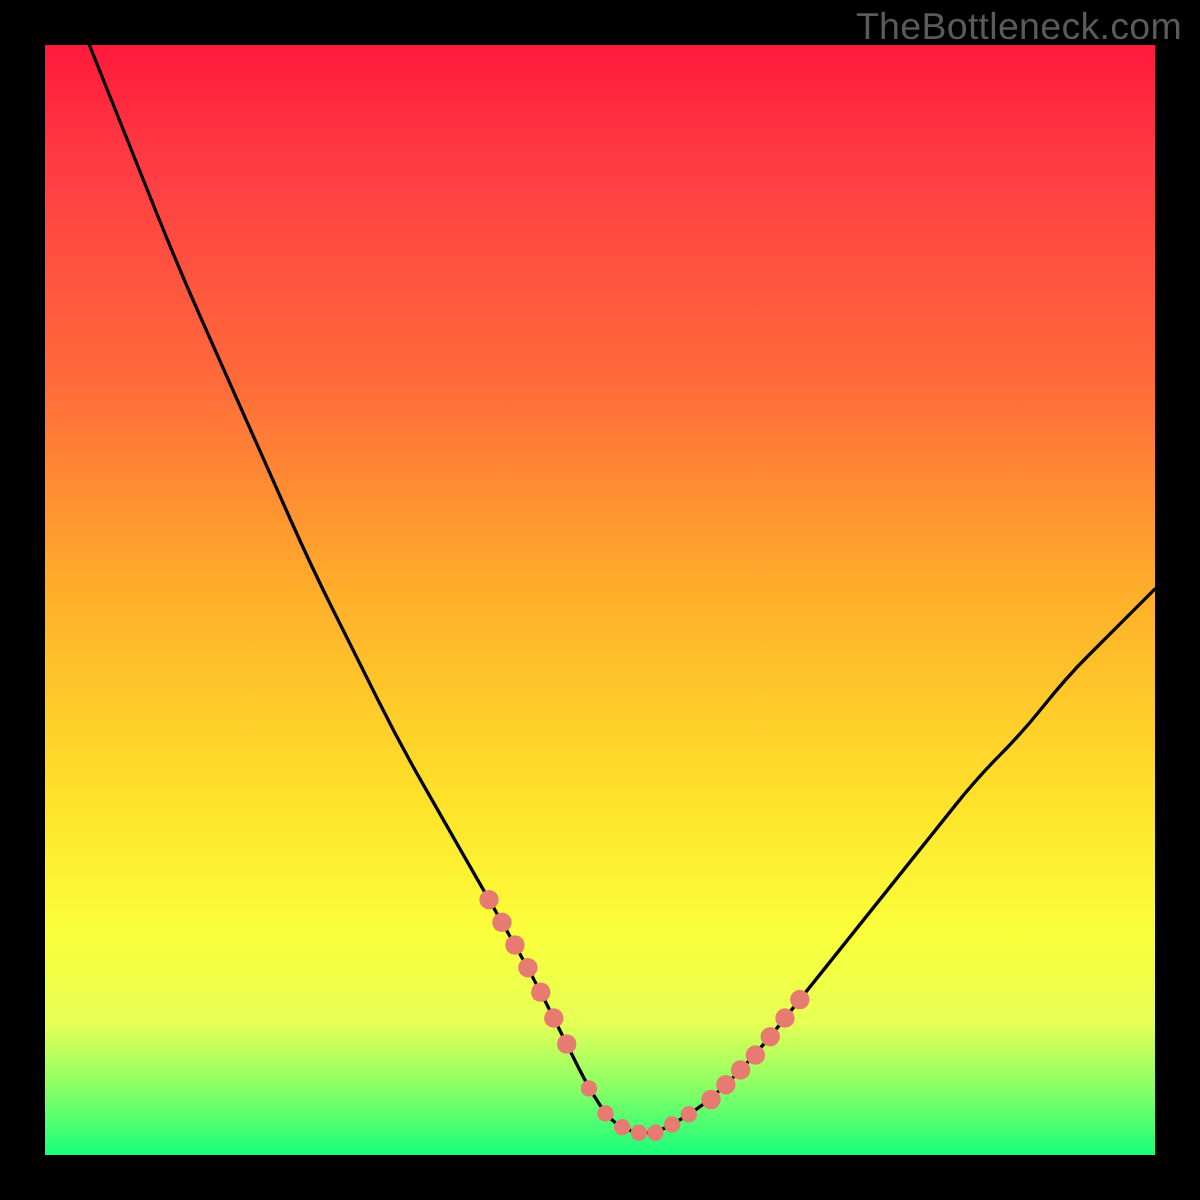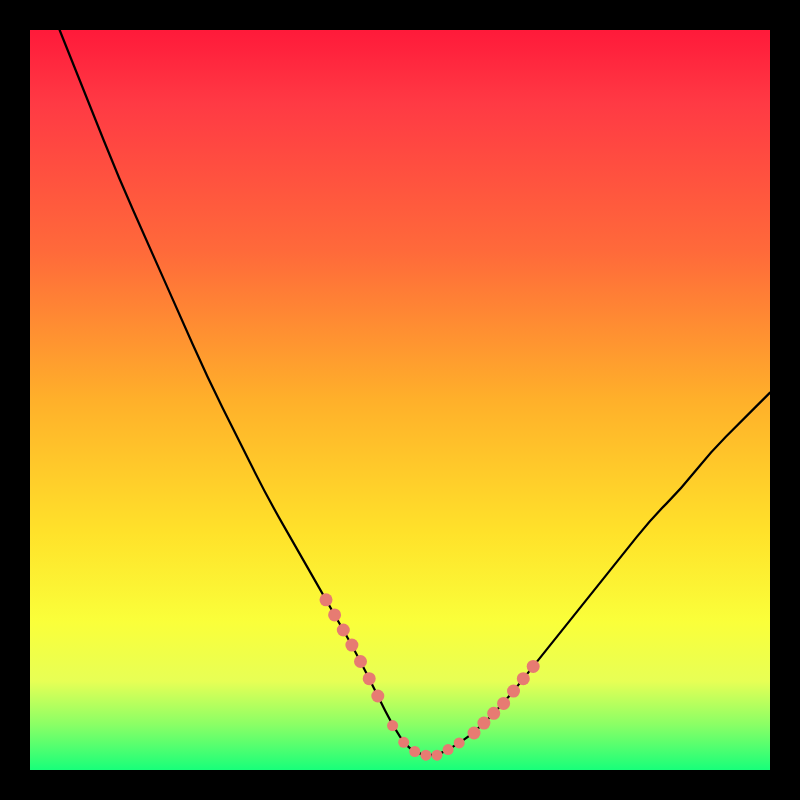--- a/index.html
+++ b/index.html
@@ -81,13 +81,14 @@
           <circle cx="444.0" cy="703.0" r="6.5" fill="#e77b72"></circle>
           <circle cx="453.9" cy="693.1" r="6.5" fill="#e77b72"></circle>
           <circle cx="463.7" cy="683.3" r="6.5" fill="#e77b72"></circle>
           <circle cx="473.6" cy="673.4" r="6.5" fill="#e77b72"></circle>
           <circle cx="483.5" cy="661.1" r="6.5" fill="#e77b72"></circle>
           <circle cx="493.3" cy="648.7" r="6.5" fill="#e77b72"></circle>
           <circle cx="503.2" cy="636.4" r="6.5" fill="#e77b72"></circle>
         </g>
     </svg>
   </div>
+  <div class="watermark">TheBottleneck.com</div>
 </div>
 
 </body></html>

